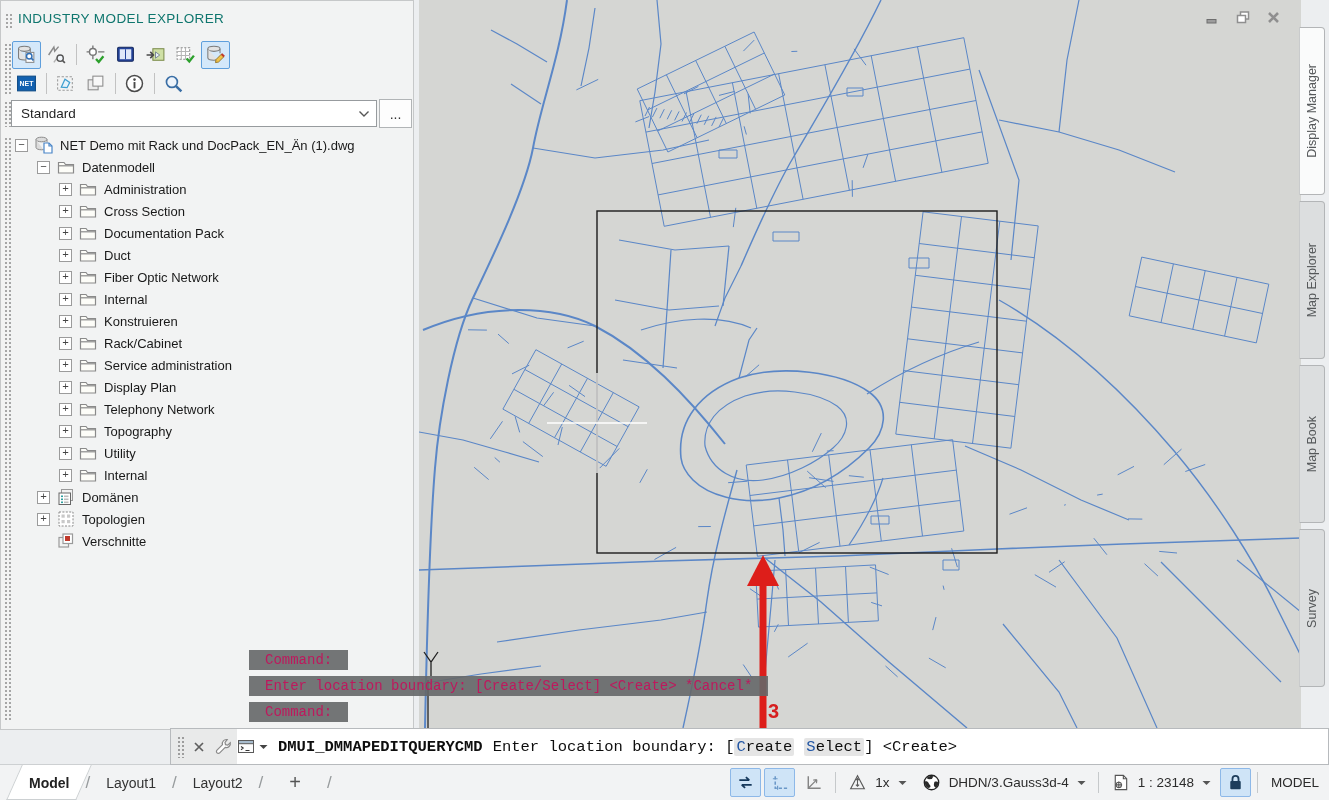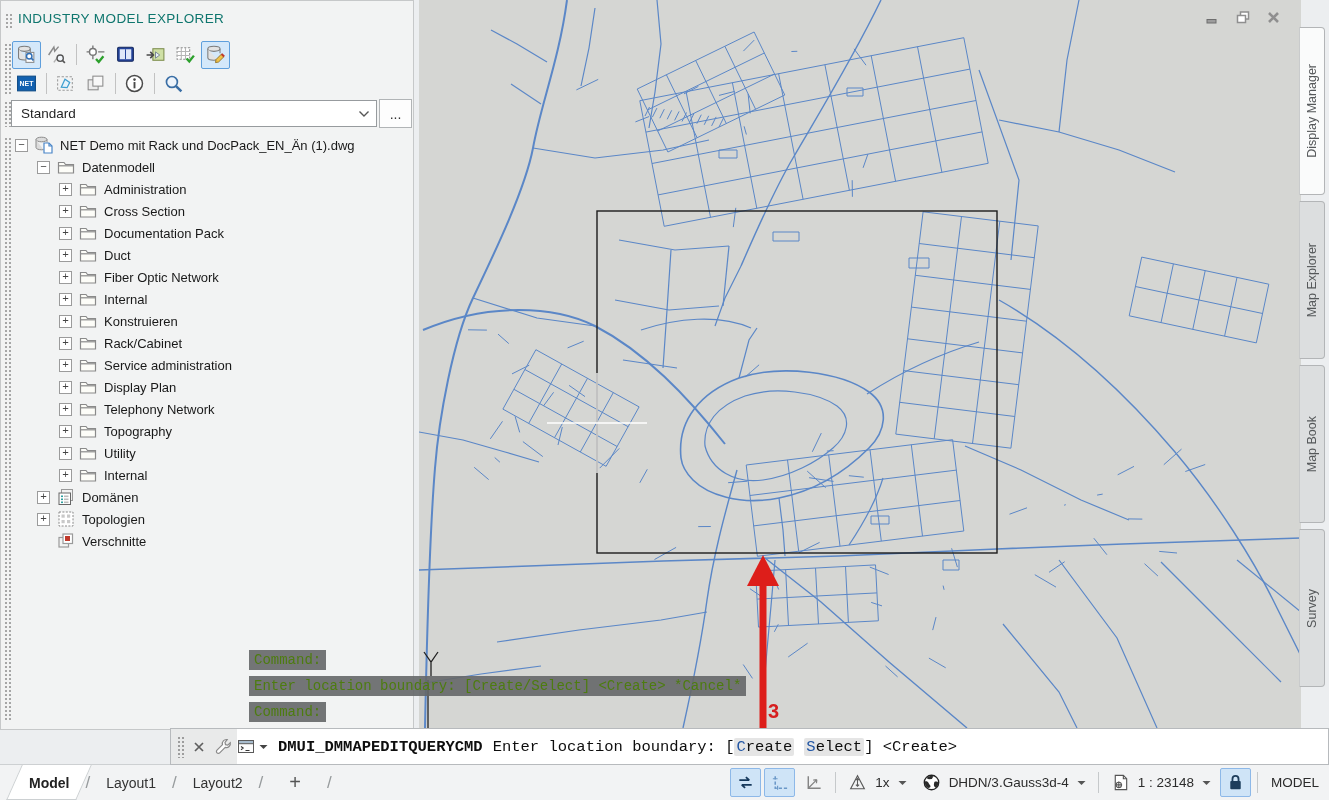--- a/index.html
+++ b/index.html
@@ -40,22 +40,22 @@
   
   #right-strip{position:absolute;left:1301px;top:0;width:28px;height:728px;background:#eceef0;}
   #right-tabs{display:flex;flex-direction:column;gap:6px;padding-top:27px;}
   .vtab{width:26px;border:1px solid #b3b5b7;border-left-color:#c9cbcc;border-radius:0 4px 4px 0;
         margin-left:-2px;background:#dcdedf;display:flex;align-items:center;justify-content:center;box-sizing:border-box;}
   .vtab.active{background:#fafbfb;}
   .vtab span{writing-mode:vertical-rl;transform:rotate(180deg);font-size:12.5px;color:#55585a;white-space:nowrap;}
   
   #cmd-overlay{position:absolute;left:249px;top:650px;display:flex;flex-direction:column;
                align-items:flex-start;gap:6px;z-index:6;}
-  .chip{font-family:"Liberation Mono",monospace;font-size:14px;line-height:20px;color:#4d7c0f;
-        background:rgba(101,103,104,.9);padding:0 5px;white-space:pre;}
+  .chip{font-family:"Liberation Mono",monospace;font-size:14px;line-height:20px;color:#be185d;
+        background:rgba(101,103,104,.9);padding:0 16px;white-space:pre;}
   
   #command-bar{position:absolute;left:170px;top:728px;width:1159px;height:37px;background:#fff;
                border:1px solid #b7babd;box-sizing:border-box;display:flex;align-items:center;z-index:5;}
   #cb-tools{width:66px;align-self:stretch;background:#e9eaea;display:flex;align-items:center;
             gap:8px;padding:0 6px;box-sizing:border-box;flex:none;}
   .cb-grip{width:7px;height:22px;background-image:radial-gradient(#9d9d9d 1px,transparent 1.3px);
            background-size:4px 4px;flex:none;}
   #cb-prompt{display:flex;align-items:center;font-family:"Liberation Mono",monospace;
              font-size:15.5px;color:#0e0e0e;white-space:pre;}
   #cmdline-icon{display:flex;align-items:center;gap:3px;margin-right:10px;}

